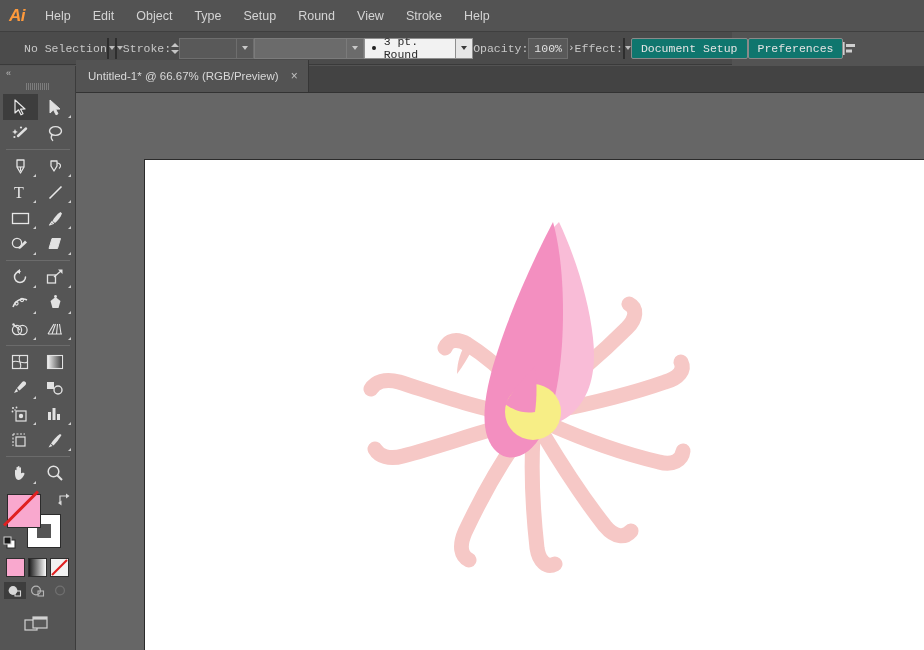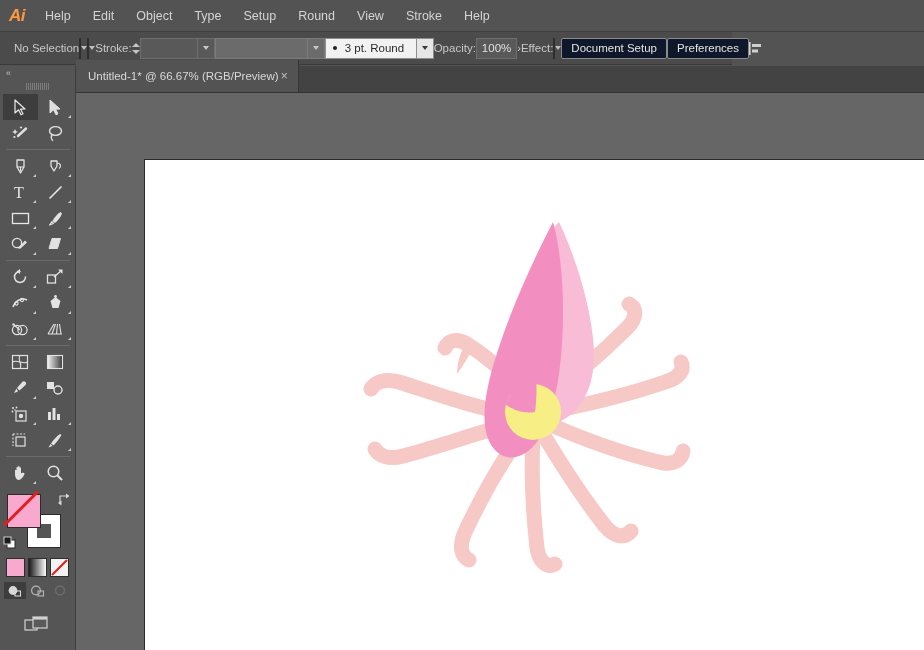--- a/index.html
+++ b/index.html
@@ -37,21 +37,21 @@
     width: 24px; height: 22px; display: flex; align-items: center;
     justify-content: center; cursor: pointer;
   }
   .chev { width: 0; height: 0; border-left: 4px solid transparent;
     border-right: 4px solid transparent; border-top: 5px solid #c9c9c9; }
 
   
   .controlbar {
     position: absolute; left: 0; top: 32px; width: 732px; height: 33px;
     background: #4b4b4b; display: flex; align-items: center;
-    border-bottom: 1px solid #3a3a3a; padding-left: 4px;
+    border-bottom: 1px solid #3a3a3a; padding-left: 14px; font-family: Liberation Mono, monospace;
   }
   .cb-grip { width: 7px; height: 24px; display: flex; flex-direction: column;
     justify-content: center; gap: 2px; margin-right: 4px; }
   .cb-grip i { display: block; height: 1px; background: #6e6e6e; }
   .cb-label { color: #c8c8c8; font-size: 11.5px; white-space: nowrap; }
   .cb-sep { width: 10px; }
   .swatch-box {
     width: 22px; height: 21px; border: 1px solid #2e2e2e; cursor: pointer;
     position: relative; overflow: hidden; background: #fff;
   }
@@ -93,33 +93,33 @@
     border-top: 4.5px solid #c8c8c8; }
   .dd-chev.light::after { border-top-color: #3a3a3a; }
   .brush-dot { width: 4px; height: 4px; border-radius: 50%; background: #222;
     margin-right: 8px; margin-left: 2px; }
   .arrow-right {
     width: 14px; height: 21px; display: flex; align-items: center;
     justify-content: center; cursor: pointer; color: #cfcfcf; font-size: 11px;
   }
   .cb-button {
     height: 21px; padding: 0 9px; border: 1px solid #8a8a8a; border-radius: 2px;
-    background: #0f172a; color: #e4e4e4; font-size: 11.5px;
+    background: #0f766e; color: #e4e4e4; font-size: 11.5px;
     display: flex; align-items: center; cursor: pointer; white-space: nowrap;
   }
 
   
   .tabbar {
     position: absolute; left: 76px; top: 66px; width: 848px; height: 27px;
     background: #434343; display: flex; align-items: flex-end;
     border-bottom: 1px solid #333;
   }
   .doc-tab {
     height: 32px; background: #535353; display: flex; align-items: center;
-    padding: 0 8px 0 12px; border-right: 1px solid #363636;
+    padding: 0 8px 0 12px; gap: 10px; border-right: 1px solid #363636;
     cursor: pointer;
   }
   .doc-tab-title { color: #d8d8d8; font-size: 11.5px; white-space: nowrap; }
   .tab-close { color: #c0c0c0; font-size: 12px; line-height: 1; cursor: pointer;
     padding: 0 2px; }
 
   
   .toolpanel {
     position: absolute; left: 0; top: 66px; width: 76px; height: 584px;
     background: #555555; border-right: 1px solid #3c3c3c;

